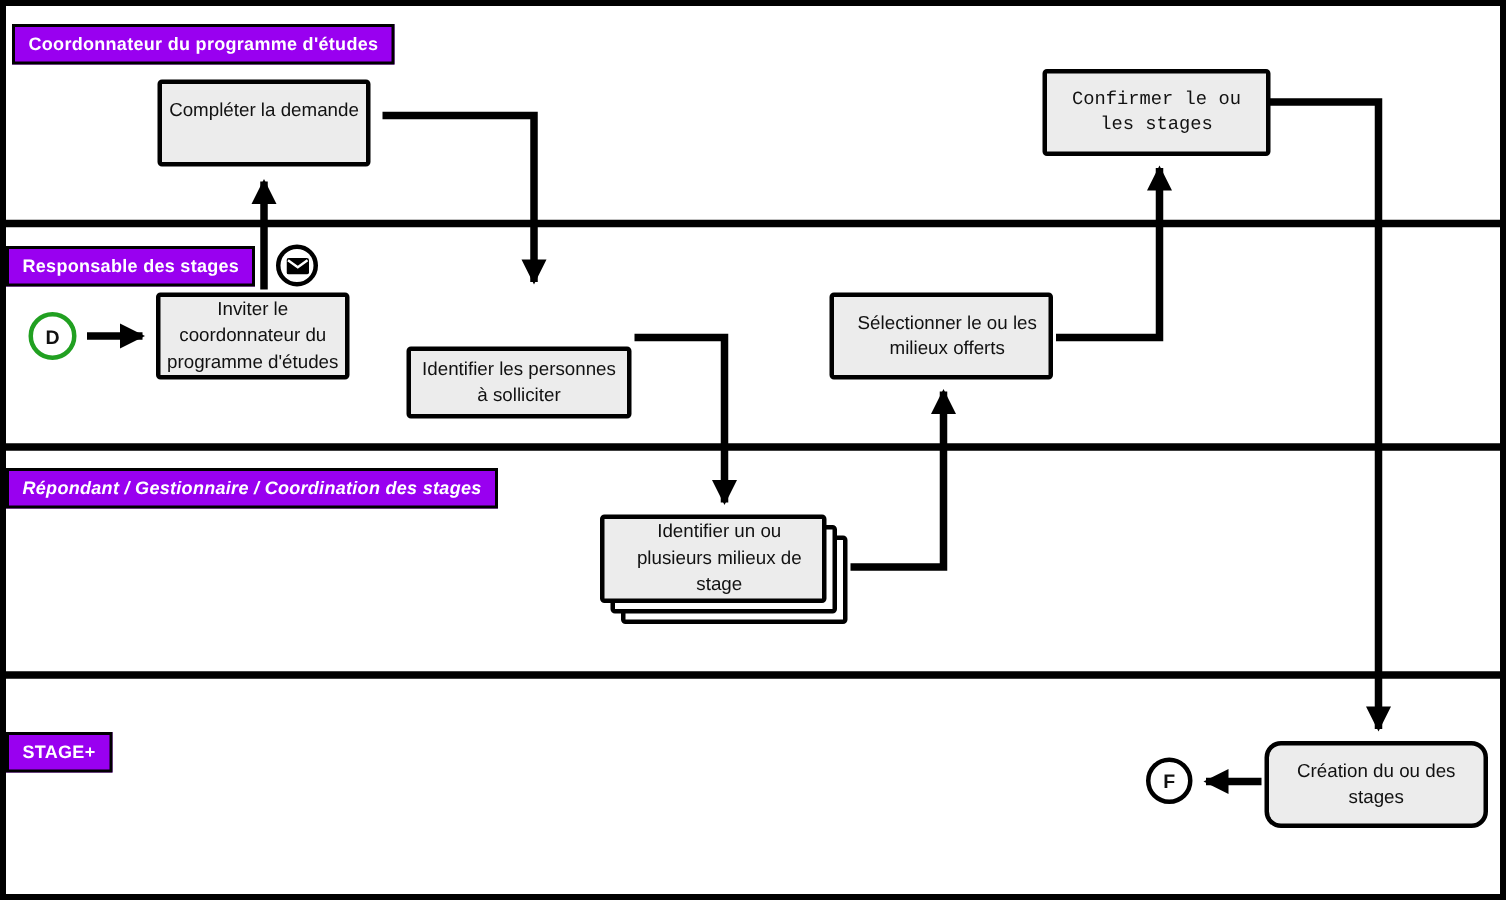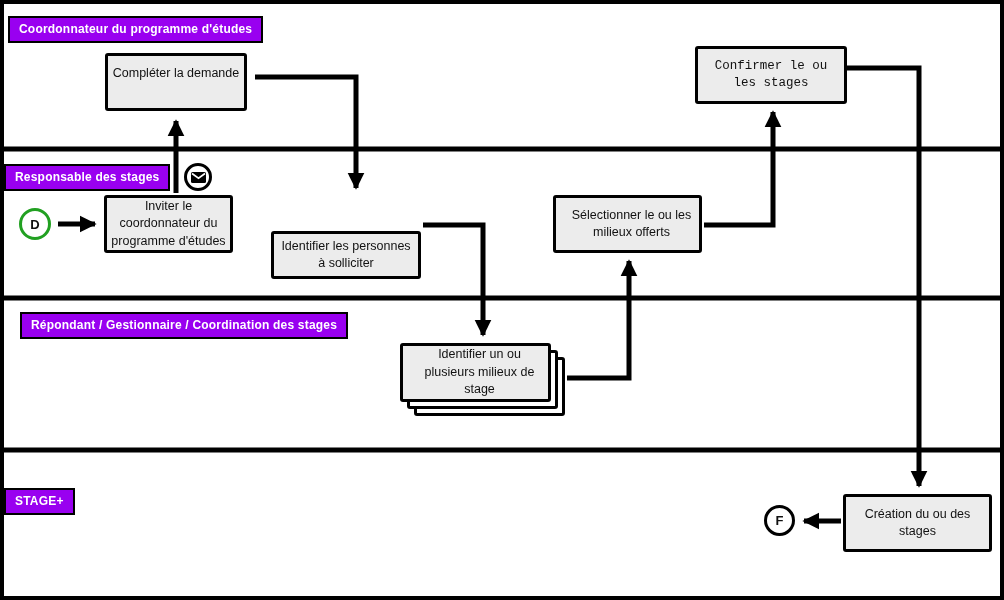--- a/index.html
+++ b/index.html
@@ -94,21 +94,21 @@
     <path class="edge" marker-end="url(#ah)" d="M255 77 L356 77 L356 188"></path>
     <path class="edge" marker-end="url(#ah)" d="M423 225 L483 225 L483 335"></path>
     <path class="edge" marker-end="url(#ah)" d="M567 378 L629 378 L629 261"></path>
     <path class="edge" marker-end="url(#ah)" d="M704 225 L773 225 L773 112"></path>
     <path class="edge" marker-end="url(#ah)" d="M846 68 L919 68 L919 486"></path>
     <path class="edge" marker-end="url(#ah)" d="M841 521 L804 521"></path>
   </svg>
 
   <div class="lane-label" style="left:8px;top:4px;">Coordonnateur du programme d'études</div>
   <div class="lane-label" style="left:4px;top:152px;text-align:center;">Responsable des stages</div>
-  <div class="lane-label" style="left:20px;top:300px;">Répondant / Gestionnaire / Coordination des stages</div>
+  <div class="lane-label" style="left:4px;top:300px;font-style:italic;">Répondant / Gestionnaire / Coordination des stages</div>
   <div class="lane-label" style="left:4px;top:476px;">STAGE+</div>
 
   <div class="task" style="left:105px;top:53px;width:142px;height:58px;align-items:flex-start;padding-top:9px;">
     <span>Compléter la demande</span>
   </div>
 
   <div class="task" style="left:695px;top:46px;width:152px;height:58px;font-family:Liberation Mono, monospace;">
     <span>Confirmer le ou les stages</span>
   </div>
 
@@ -123,21 +123,21 @@
   <div class="task" style="left:553px;top:195px;width:149px;height:58px;padding-left:12px;">
     <span>Sélectionner le ou les milieux offerts</span>
   </div>
 
   <div class="stack-ghost" style="left:414px;top:357px;width:151px;height:59px;"></div>
   <div class="stack-ghost" style="left:407px;top:350px;width:151px;height:59px;"></div>
   <div class="task" style="left:400px;top:343px;width:151px;height:59px;padding-left:12px;">
     <span>Identifier un ou plusieurs milieux de stage</span>
   </div>
 
-  <div class="task" style="left:843px;top:494px;width:149px;height:58px;">
+  <div class="task" style="left:843px;top:494px;width:149px;height:58px;border-radius:11px;">
     <span>Création du ou des stages</span>
   </div>
 
   <div class="event start" style="left:19px;top:208px;width:32px;height:32px;">
     <span>D</span>
   </div>
 
   <div class="badge" style="left:184px;top:163px;width:28px;height:28px;">
     <svg width="15" height="11" viewBox="0 0 15 11">
       <rect x="0" y="0" width="15" height="11" rx="1.5" fill="#000"></rect>

